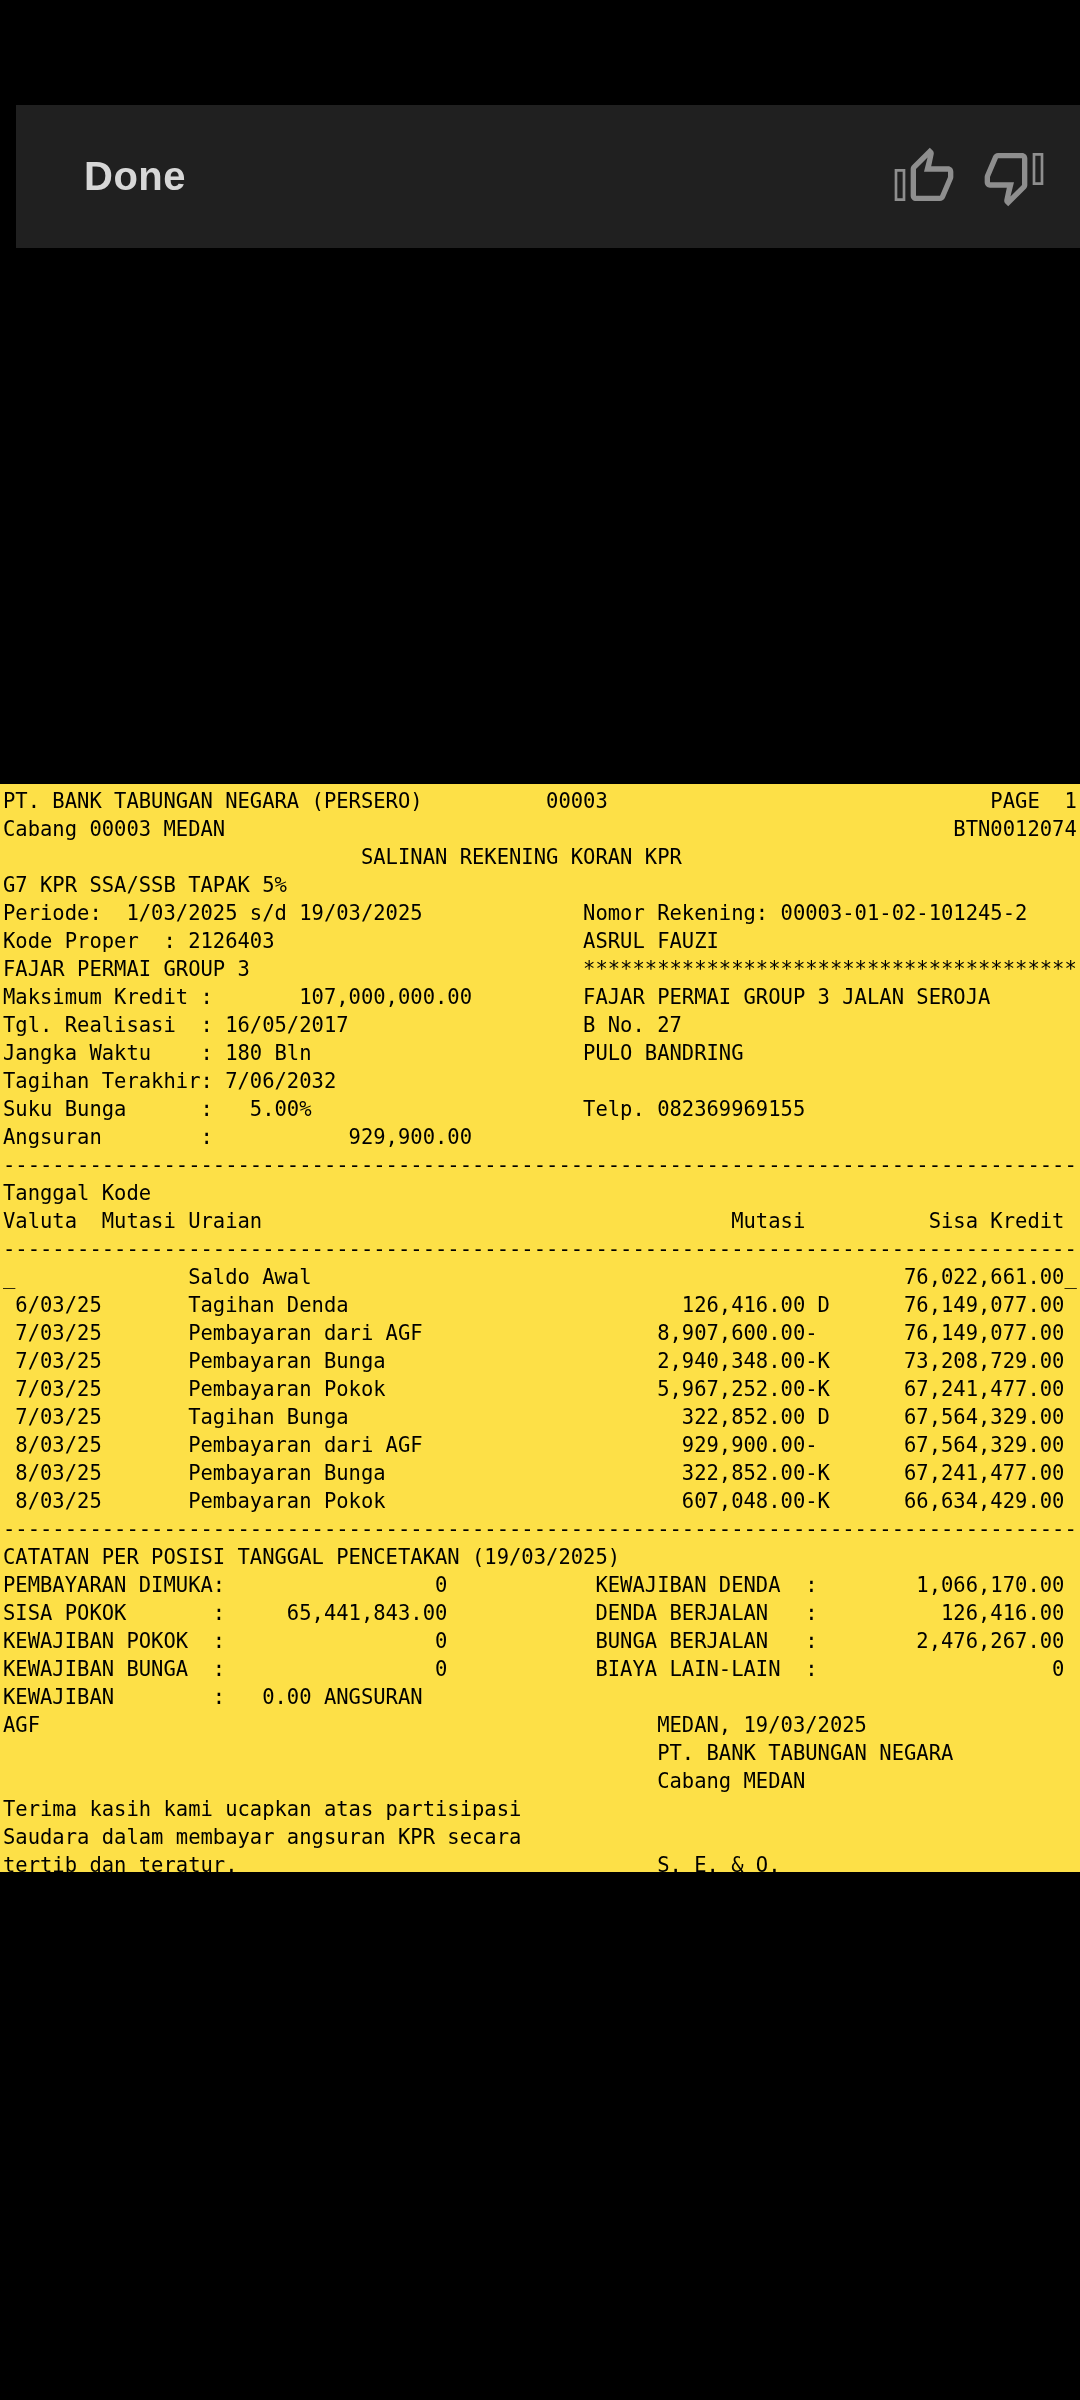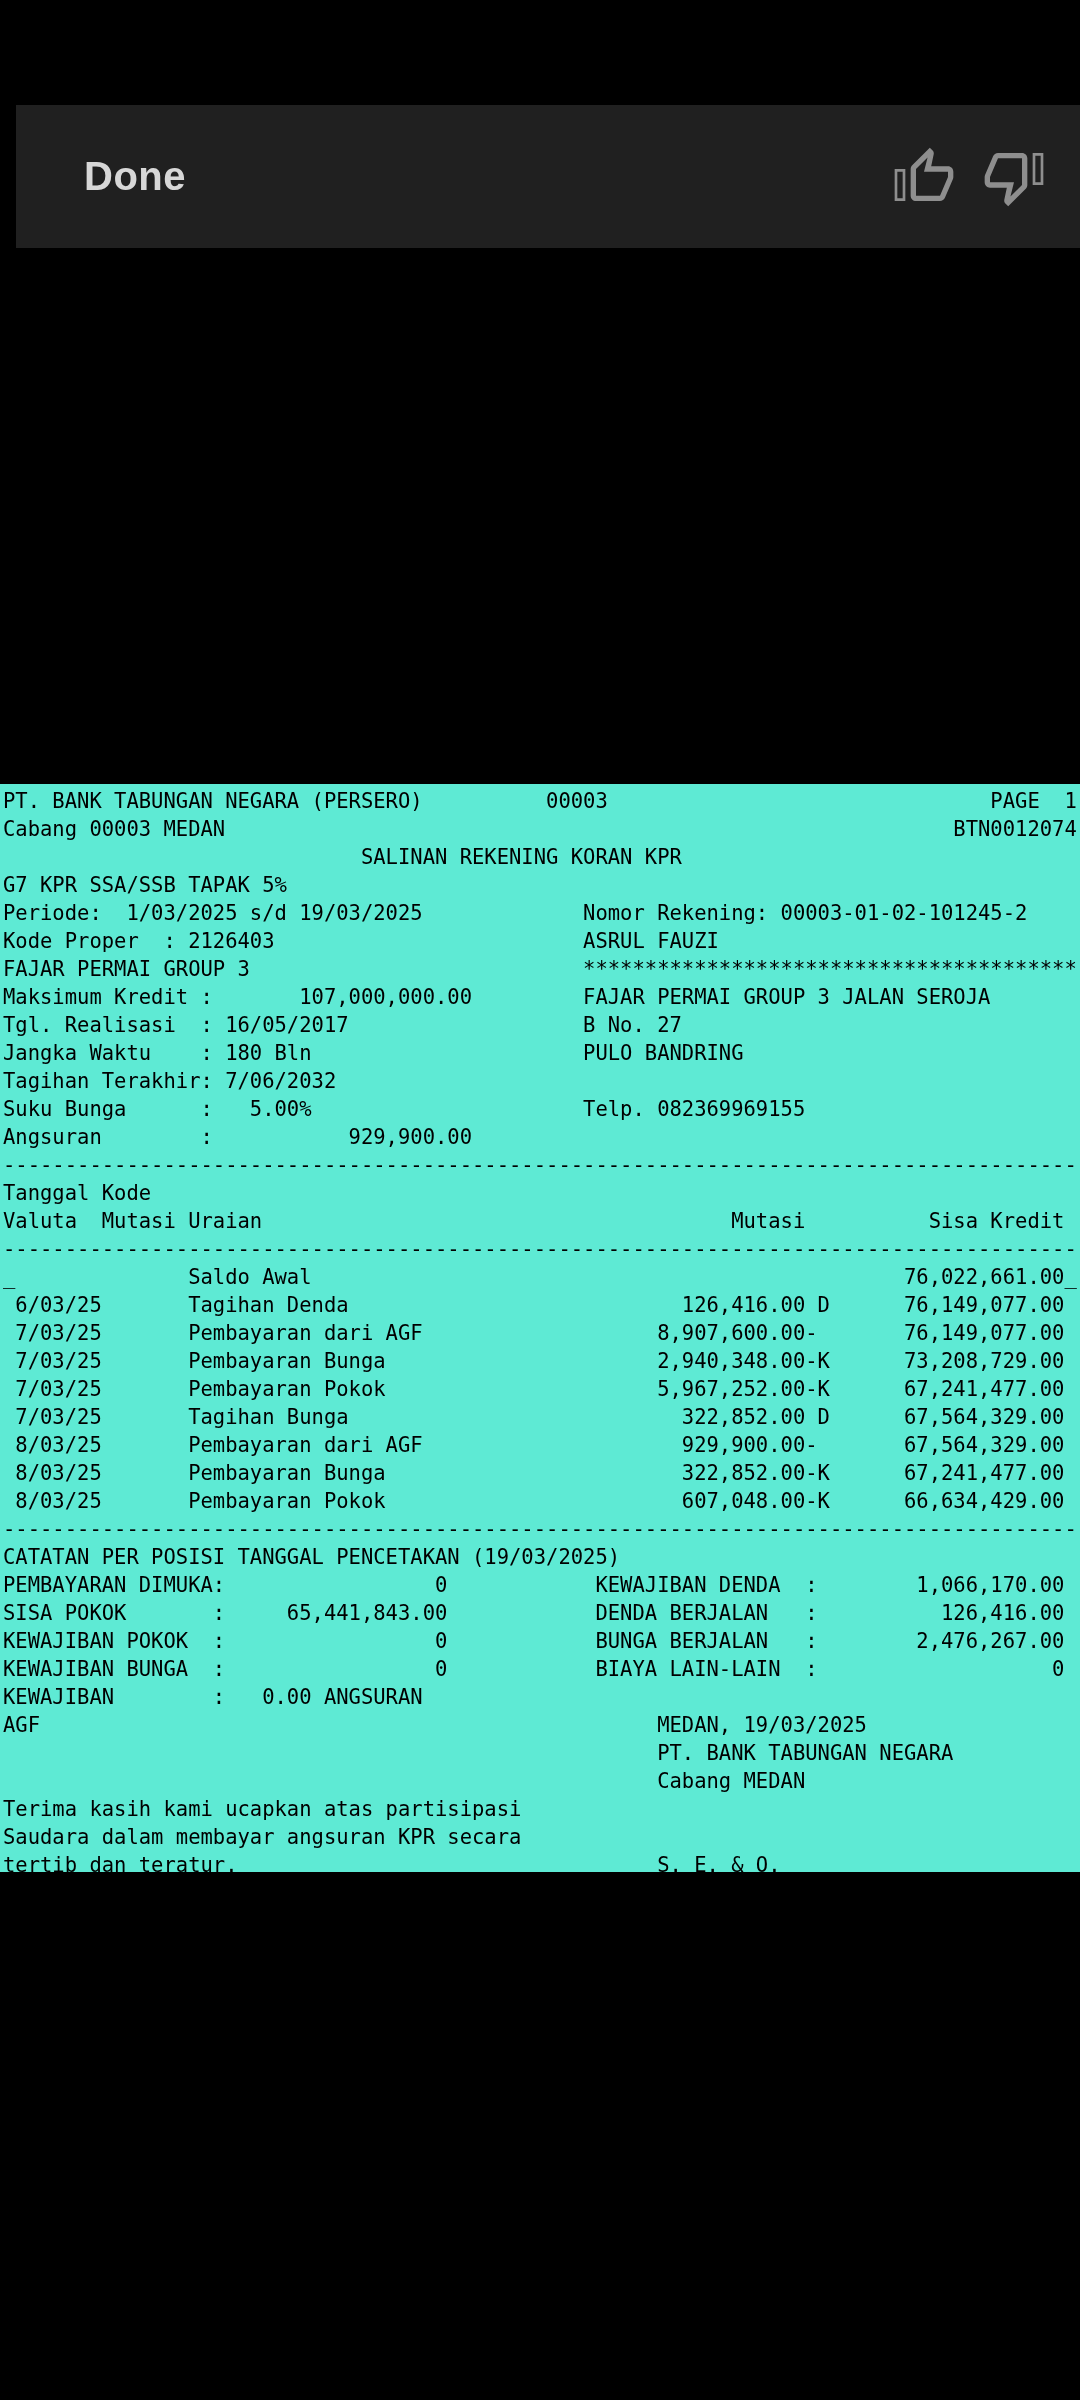--- a/index.html
+++ b/index.html
@@ -17,21 +17,21 @@
     color:#d7d7d7; font-size:40px; font-weight:bold; margin-left:62px;
     letter-spacing:0.5px; cursor:pointer; background:none; border:none;
     font-family:"Liberation Sans", sans-serif;
   }
   .header-icons { margin-left:auto; display:flex; align-items:center; gap:26px; margin-right:50px; }
   .icon-btn { background:none; border:none; padding:0; cursor:pointer; }
   .icon-btn svg { width:64px; height:64px; display:block; }
   .thumb-down-rot svg { transform:rotate(180deg); }
   .doc-area {
     position:absolute; left:0; top:784px; width:1080px; height:1088px;
-    background:#5eead4; overflow:hidden;
+    background:#fde047; overflow:hidden;
   }
   pre.stmt {
     margin:0; padding:3px 0 0 3px;
     font-family:"DejaVu Sans Mono", "Liberation Mono", monospace;
     font-size:20.5px; line-height:28px; color:#000000;
     white-space:pre;
   }
   .bottom-black { position:absolute; left:0; top:1872px; width:1080px; height:528px; background:#000; }
 </style>
 </head>

